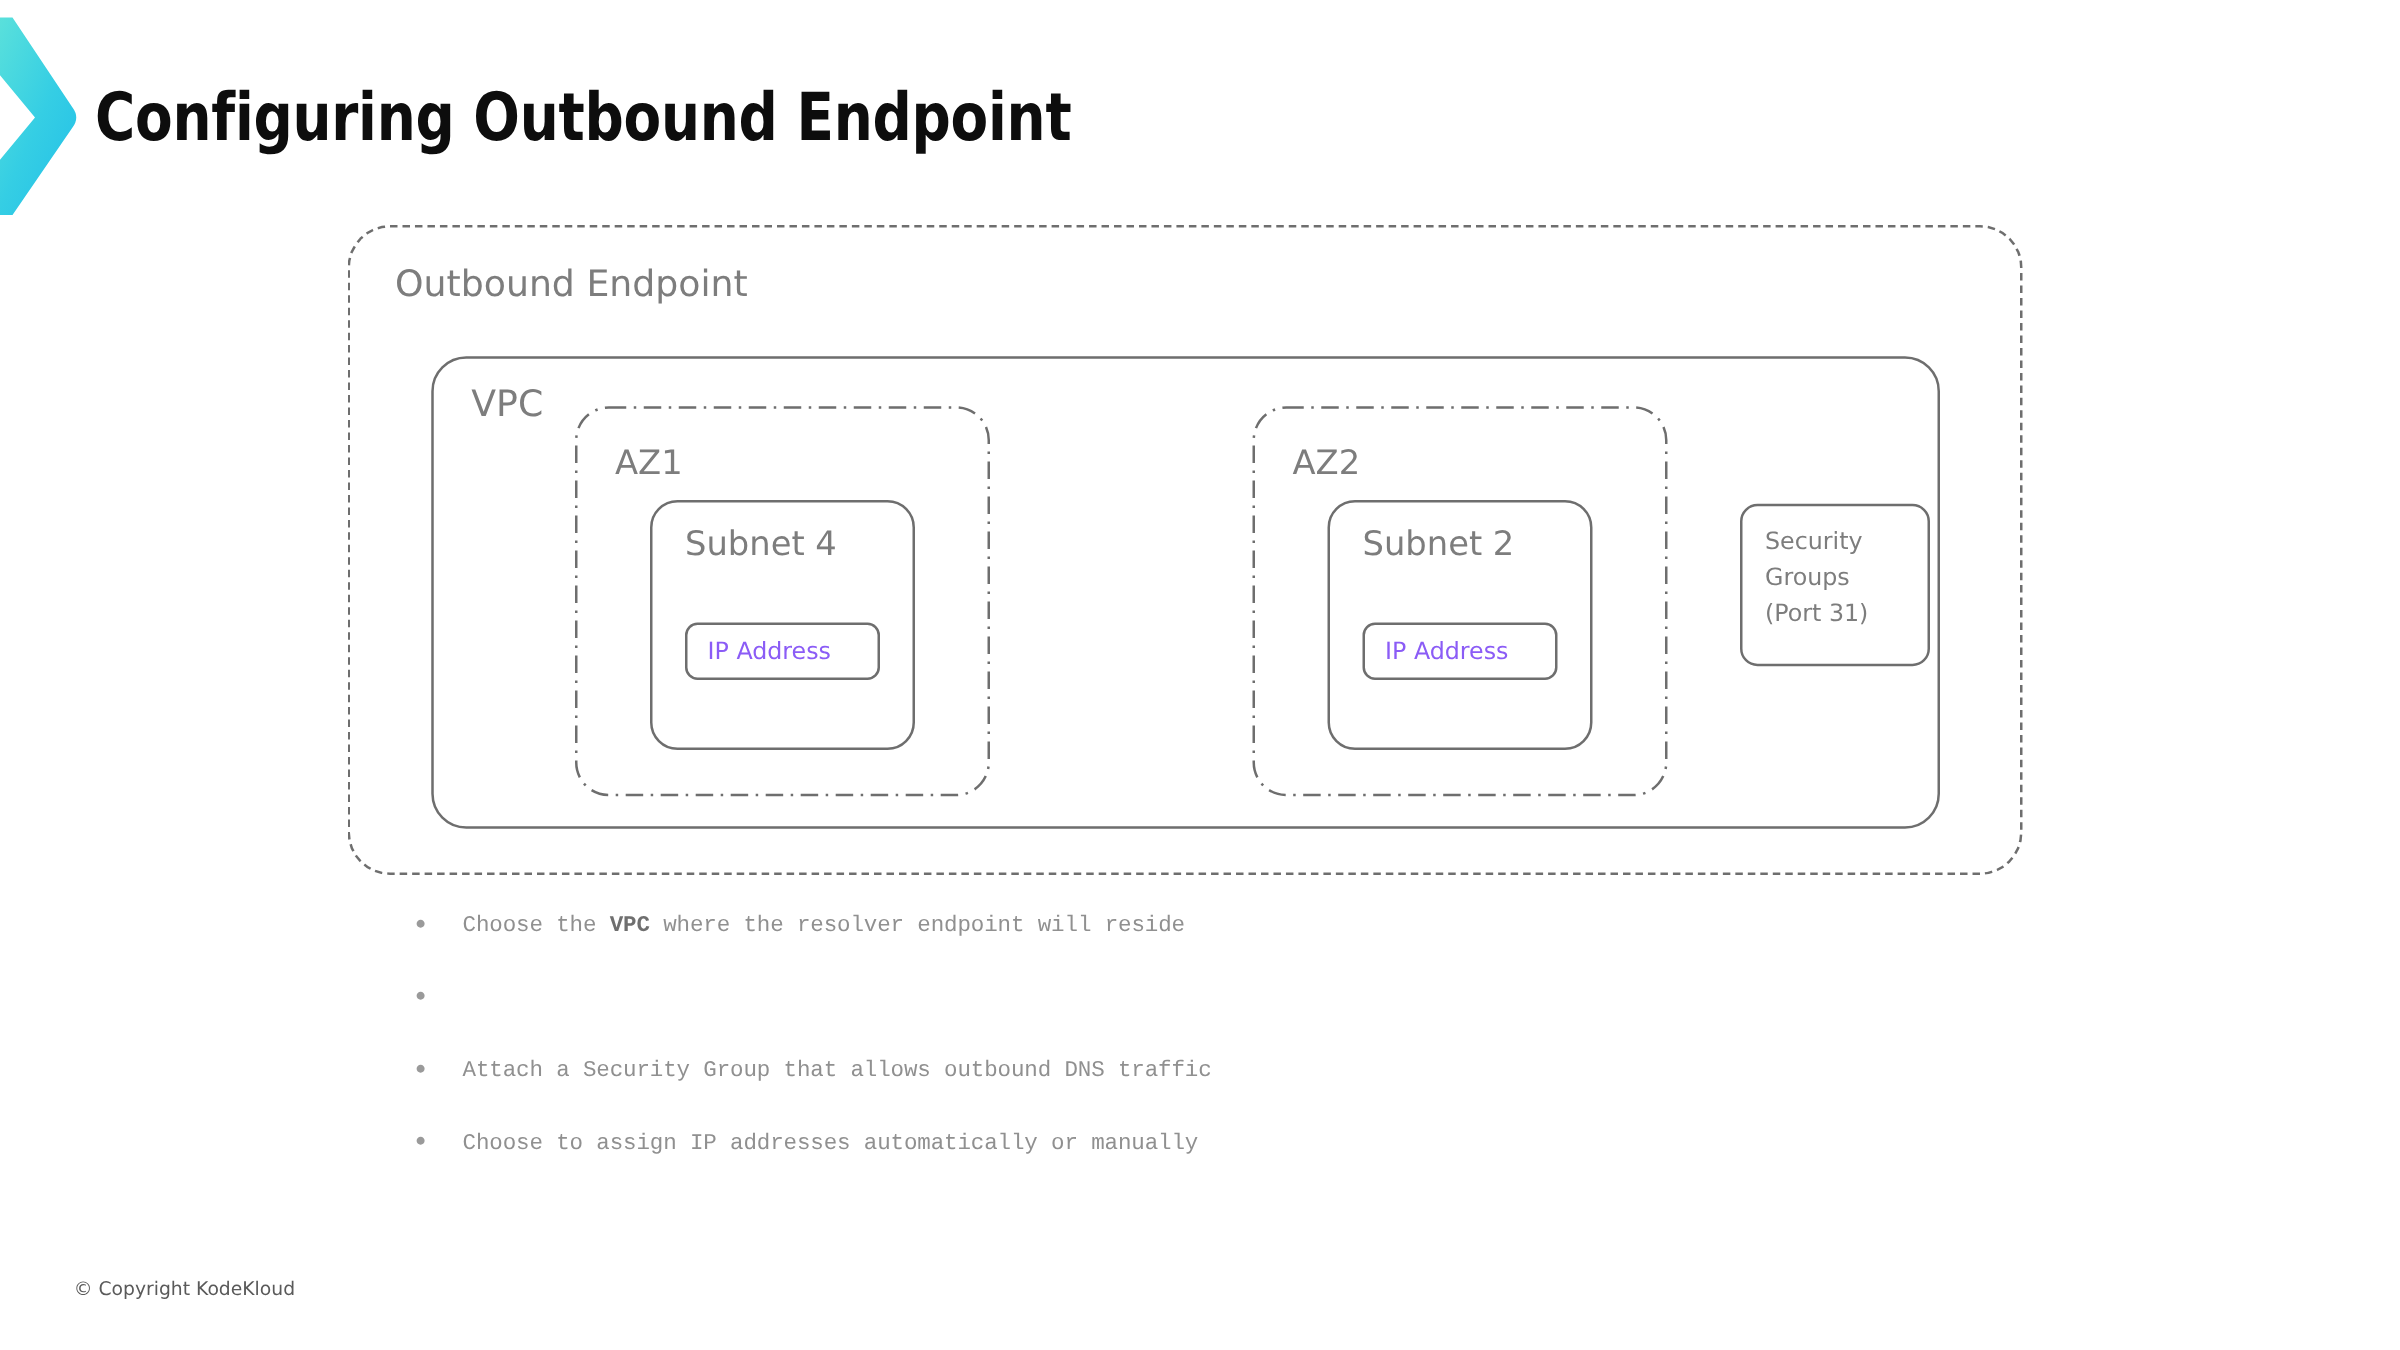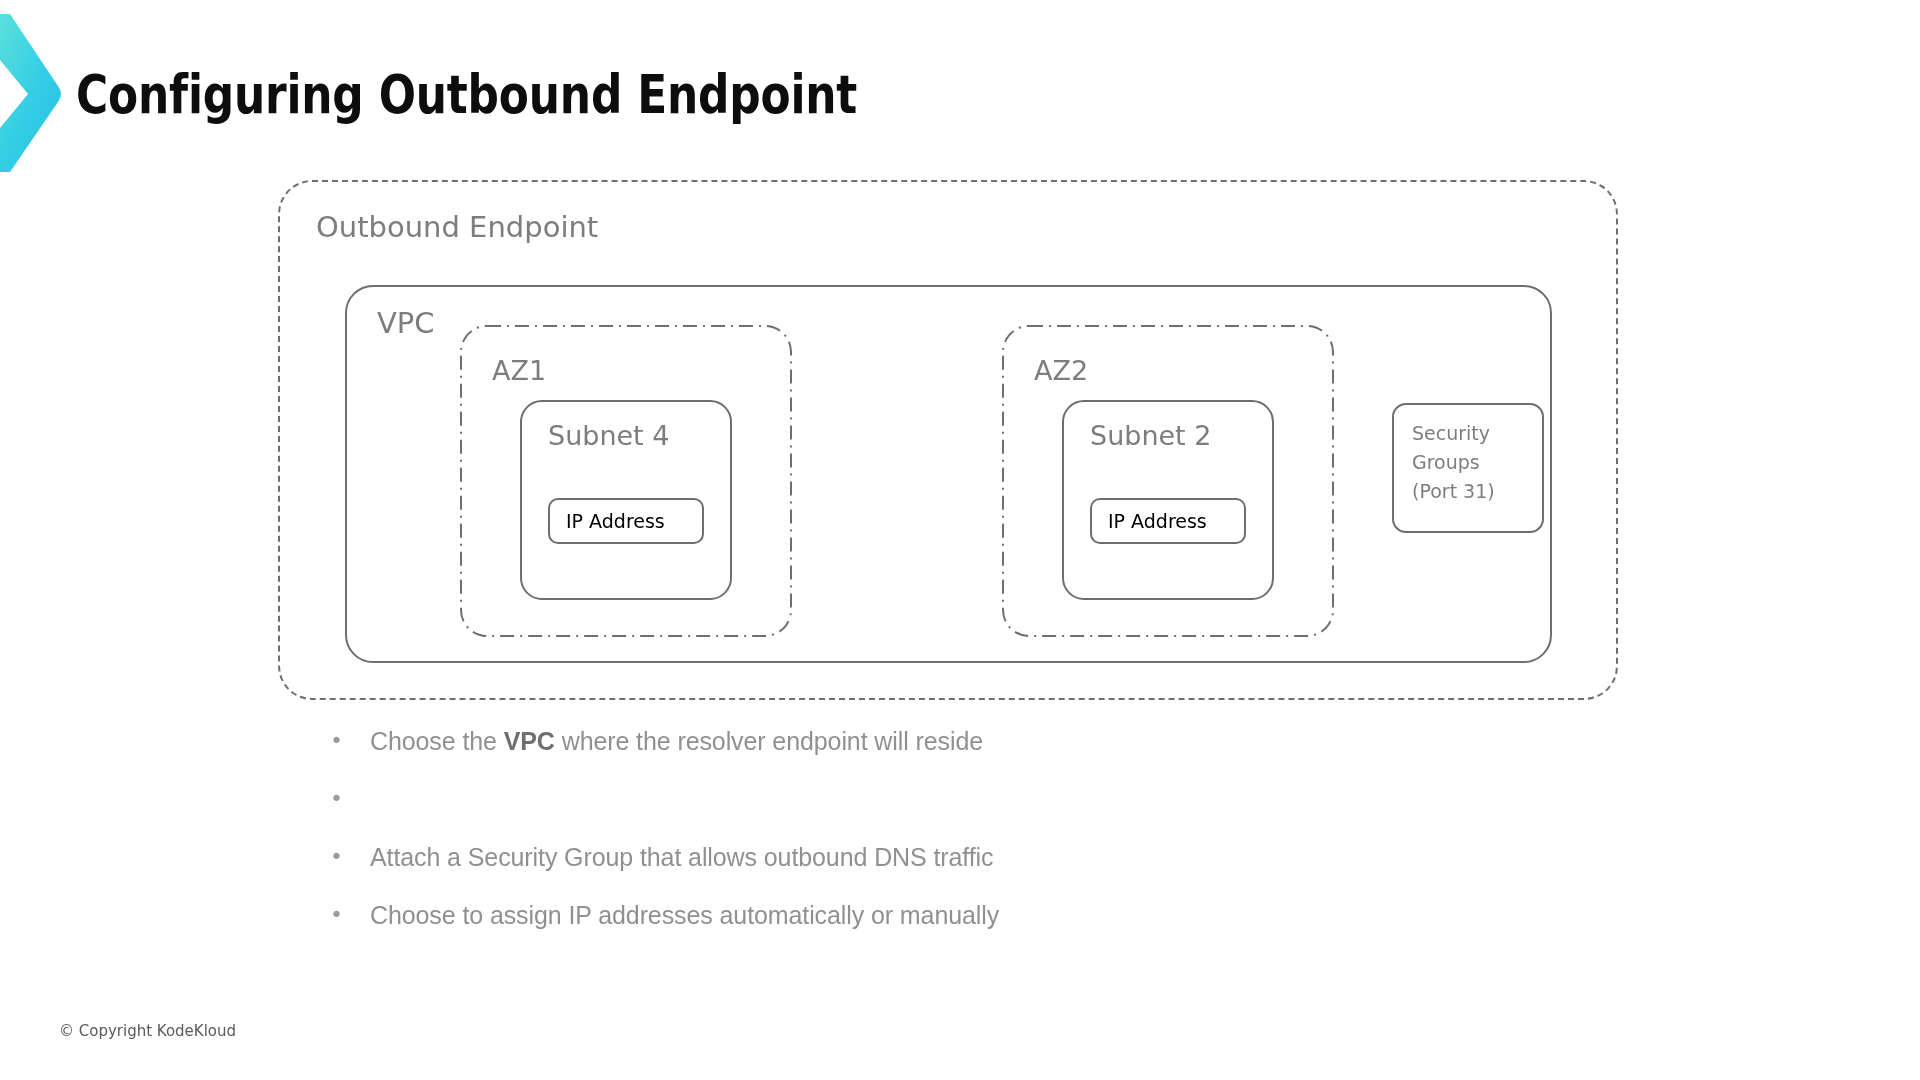--- a/index.html
+++ b/index.html
@@ -128,21 +128,21 @@
     top: 498px;
     width: 156px; height: 46px;
     border: 2px solid #6e6e6e;
     border-radius: 10px;
   }
   #ip1-box { left: 548px; }
   #ip2-box { left: 1090px; }
   .ip-label {
     top: 510px;
     font-size: 19px;
-    color: #000000;
+    color: #8b5cf6;
   }
   #ip1-label { left: 566px; }
   #ip2-label { left: 1108px; }
 
   
   #security-groups-box {
     left: 1392px; top: 403px;
     width: 152px; height: 130px;
     border: 2px solid #6e6e6e;
     border-radius: 14px;
@@ -170,23 +170,23 @@
   }
   .bullet-dot {
     width: 40px;
     flex: none;
     color: #9a9a9a;
     font-size: 22px;
     line-height: 34px;
   }
   .bullet-text {
     color: #909090;
-    font-size: 25px;
+    font-size: 18px;
     line-height: 34px;
-    font-family: Liberation Sans, sans-serif;
+    font-family: Liberation Mono, monospace;
     letter-spacing: -0.1px;
     white-space: nowrap;
   }
   .bullet-text b { color: #6f6f6f; font-weight: 700; }
 
   
   #footer-copyright {
     position: absolute;
     left: 44px;
     bottom: 40px;

